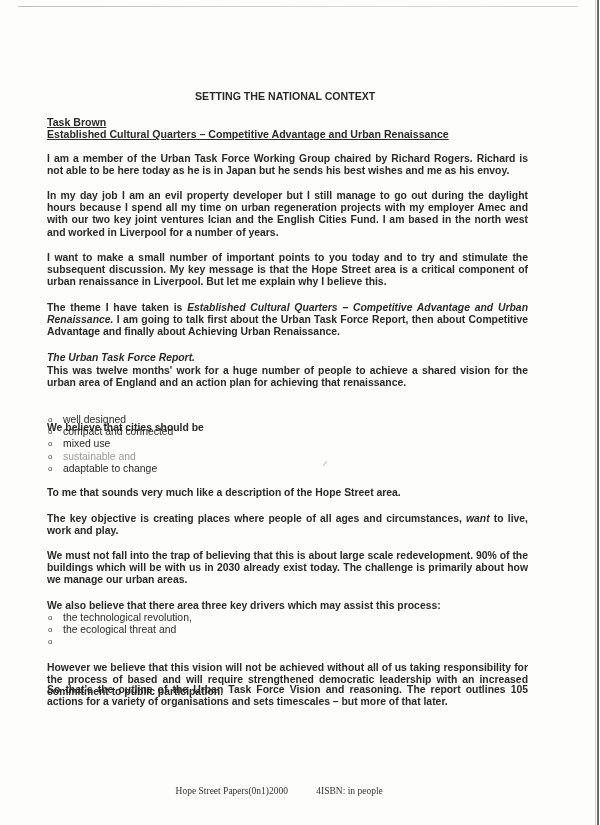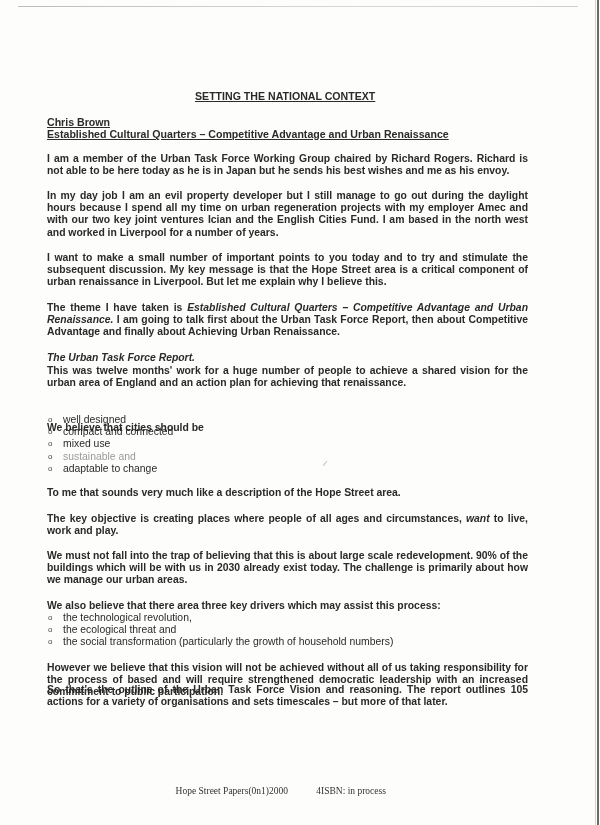--- a/index.html
+++ b/index.html
@@ -20,21 +20,21 @@
     }
     .right-edge2 {
       position: absolute; right: 4px; top: 0; width: 1px; height: 825px;
       background: #d8d4cc;
     }
     .page {
       position: absolute; left: 47px; top: 0; width: 481px;
     }
     .heading {
       position: absolute; left: 148px; top: 90px;
-      font-size: 10.6px; font-weight: bold; text-decoration: underline;
+      font-size: 10.6px; font-weight: bold; 
       letter-spacing: 0; white-space: nowrap; text-align: center;
     }
     .author {
       position: absolute; left: 0; top: 116px;
       font-size: 10.6px; font-weight: bold; text-decoration: underline; white-space: nowrap;
     }
     .subtitle {
       position: absolute; left: 0; top: 128px;
       font-size: 10.6px; font-weight: bold; text-decoration: underline; white-space: nowrap;
     }
@@ -65,21 +65,21 @@
 </head>
 <body>
 
 <div class="top-rule"></div>
 <div class="right-edge"></div>
 <div class="right-edge2"></div>
 <div class="slash"></div>
 
 <div class="page">
   <div class="heading">SETTING THE NATIONAL CONTEXT</div>
-  <div class="author">Chris Brown</div>
+  <div class="author">Task Brown</div>
   <div class="subtitle">Established Cultural Quarters – Competitive Advantage and Urban Renaissance</div>
 
   <div class="para" style="top:153px">I am a member of the Urban Task Force Working Group chaired by Richard Rogers. Richard is not able to be here today as he is in Japan but he sends his best wishes and me as his envoy.</div>
   <div class="para" style="top:190px">In my day job I am an evil property developer but I still manage to go out during the daylight hours because I spend all my time on urban regeneration projects with my employer Amec and with our two key joint ventures Ician and the English Cities Fund.  I am based in the north west and worked in Liverpool for a number of years.</div>
   <div class="para" style="top:252px">I want to make a small number of important points to you today and to try and stimulate the subsequent discussion. My key message is that the Hope Street area is a critical component of urban renaissance in Liverpool. But let me explain why I believe this.</div>
 
   <div class="para" style="top:302px"><span>The theme I have taken is </span><em>Established Cultural Quarters – Competitive Advantage and Urban Renaissance.</em><span>  I am going to talk first about the Urban Task Force Report, then about Competitive Advantage and finally about Achieving Urban Renaissance.</span></div>
 
   <div class="para left" style="top:352px"><em>The Urban Task Force Report.</em></div>
   <div class="para" style="top:365px">This was twelve months' work for a huge number of people to achieve a shared vision for the urban area of England and an action plan for achieving that renaissance.</div>
@@ -95,22 +95,22 @@
 
   <div class="para left" style="top:487px">To me that sounds very much like a description of the Hope Street area.</div>
   <div class="para" style="top:513px"><span>The key objective is creating places where people of all ages and circumstances, </span><em>want</em><span>  to live, work and play.</span></div>
 
   <div class="para" style="top:550px">We must not fall into the trap of believing that this is about large scale redevelopment. 90% of the buildings which will be with us in 2030 already exist today. The challenge is primarily about how we manage our urban areas.</div>
 
   <div class="para left" style="top:600px">We also believe that there area three key drivers which may assist this process:</div>
   <ul class="list" style="top:612px">
     <li><span class="bullet">o</span><span>the technological revolution,</span></li>
     <li><span class="bullet">o</span><span>the ecological threat and</span></li>
-    <li><span class="bullet">o</span><span>the social transformation (particularly the growth of household numbers)</span></li>
+    <li><span class="bullet">o</span></li>
   </ul>
 
   <div class="para" style="top:662px">However we believe that this vision will not be achieved without all of us taking responsibility for the process of based and will require strengthened democratic leadership with an increased commitment to public participation.</div>
   <div class="para" style="top:684px">So that's the outline of the Urban Task Force Vision and reasoning.  The report outlines 105 actions for a variety of organisations and sets timescales – but more of that later.</div>
 </div>
 
 <div class="footer">
-  <span class="f-title">Hope Street Papers(0n1)2000</span><span class="f-page">4</span><span>ISBN: in process</span>
+  <span class="f-title">Hope Street Papers(0n1)2000</span><span class="f-page">4</span><span>ISBN: in people</span>
 </div>
 
 </body></html>

